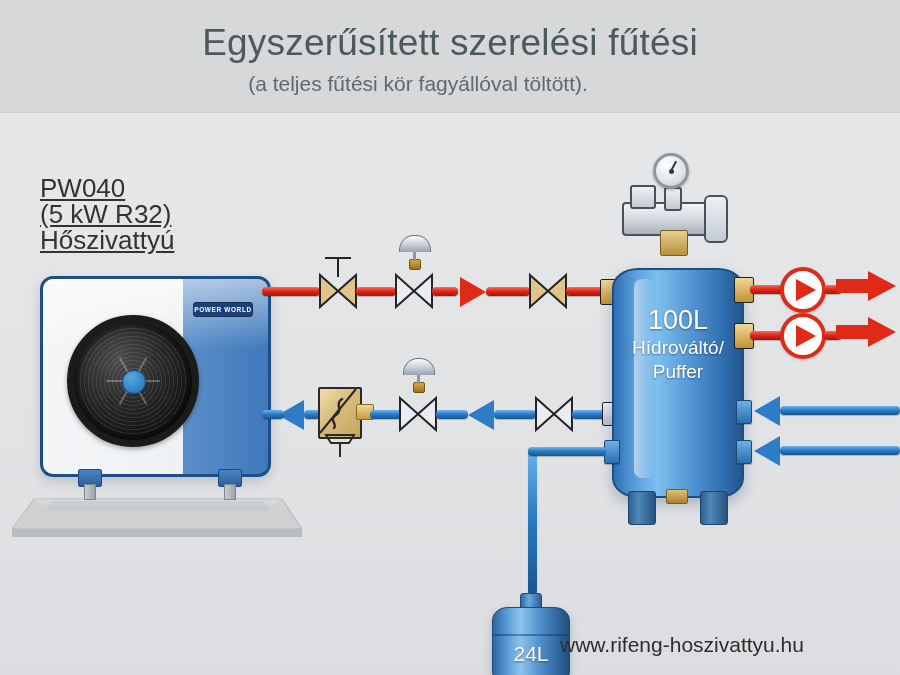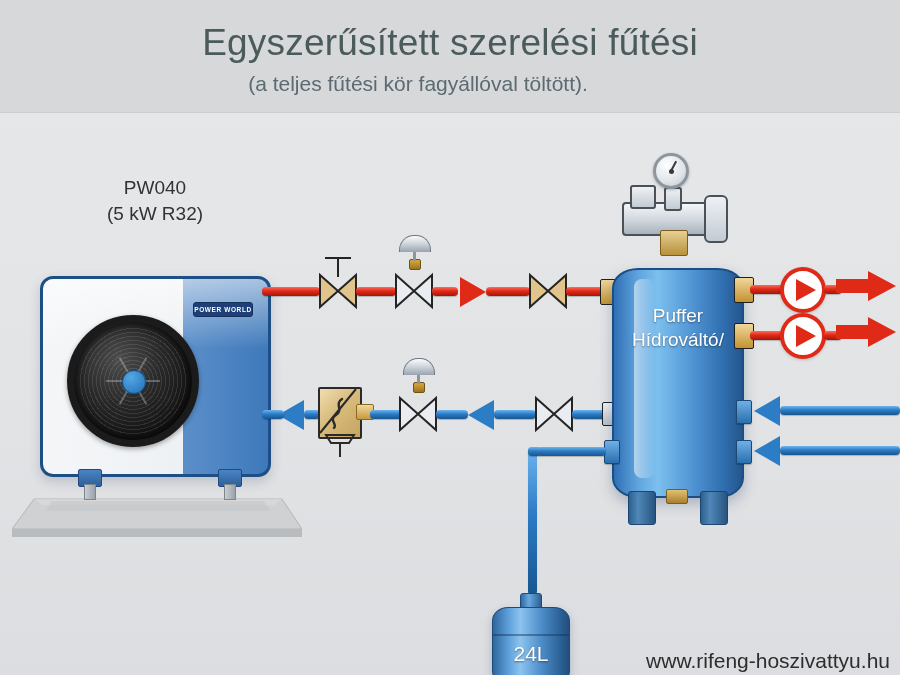--- a/index.html
+++ b/index.html
@@ -24,24 +24,24 @@
   }
   .subtitle{
     position:absolute;left:0;top:72px;width:836px;text-align:center;
     font-size:21px;color:#5c6a72;font-weight:400;
   }
 
   
   .stage{position:absolute;left:0;top:113px;width:900px;height:562px;
     background:linear-gradient(180deg,#e6e7e9 0%,#e2e3e5 55%,#dcdde0 100%);}
 
-  .site{position:absolute;left:560px;bottom:2px;width:330px;text-align:right;
+  .site{position:absolute;left:560px;bottom:18px;width:330px;
     font-size:21px;color:#2d2d2d;}
 
-  .cap{position:absolute;text-align:center;color:#333;font-size:19px;line-height:26px;}
+  .cap{position:absolute;color:#333;font-size:26px;line-height:26px;text-decoration:underline;}
 
   
   .pad{
     position:absolute;left:12px;top:372px;width:290px;height:60px;
   }
   .hp{
     position:absolute;left:40px;top:163px;width:225px;height:195px;
     border-radius:13px;
     border:3px solid #1d4f86;
     background:
@@ -174,20 +174,21 @@
   <div class="header">
     <div class="title">Egyszerűsített szerelési fűtési</div>
     <div class="subtitle">(a teljes fűtési kör fagyállóval töltött).</div>
   </div>
 
   <div class="stage">
 
     <div class="cap" style="left:40px;top:62px;width:230px;">
       <div>PW040</div>
       <div>(5 kW R32)</div>
+      <div>Hőszivattyú</div>
     </div>
 
     <svg class="pad" viewBox="0 0 290 60">
       <polygon points="22,14 270,14 290,44 0,44" fill="#cfd1d2" stroke="#b2b5b7" stroke-width="1"></polygon>
       <polygon points="0,44 290,44 290,52 0,52" fill="#b9bcbe"></polygon>
       <polygon points="22,14 270,14 262,20 30,20" fill="#dadcdd" opacity=".7"></polygon>
       <polygon points="40,16 252,16 258,26 34,26" fill="#c3c6c8" opacity=".55"></polygon>
     </svg>
 
     <div class="hp">
@@ -302,22 +303,23 @@
     <div class="gauge" style="left:653px;top:40px;">
       <div class="nd"></div>
       <div class="pin"></div>
     </div>
     <div style="position:absolute;left:660px;top:117px;width:26px;height:24px;border-radius:2px;
        background:linear-gradient(180deg,#e7cf95,#b8913a);border:1px solid #7d5c1d;"></div>
 
     <div class="tank">
       <div class="hl"></div>
       <div class="tank-label">
+        <div class="v">100L</div>
+        <div class="t">Hídrováltó/</div>
         <div class="t">Puffer</div>
-        <div class="t">Hídrováltó/</div>
       </div>
     </div>
     <div class="leg" style="left:628px;top:378px;"></div>
     <div class="leg" style="left:700px;top:378px;"></div>
     <div class="drain" style="left:666px;top:376px;"></div>
 
     <div class="port brass" style="left:734px;top:164px;width:18px;height:24px;"></div>
     <div class="port brass" style="left:734px;top:210px;width:18px;height:24px;"></div>
     <div class="port blue" style="left:736px;top:287px;width:14px;height:22px;"></div>
     <div class="port blue" style="left:736px;top:327px;width:14px;height:22px;"></div>

